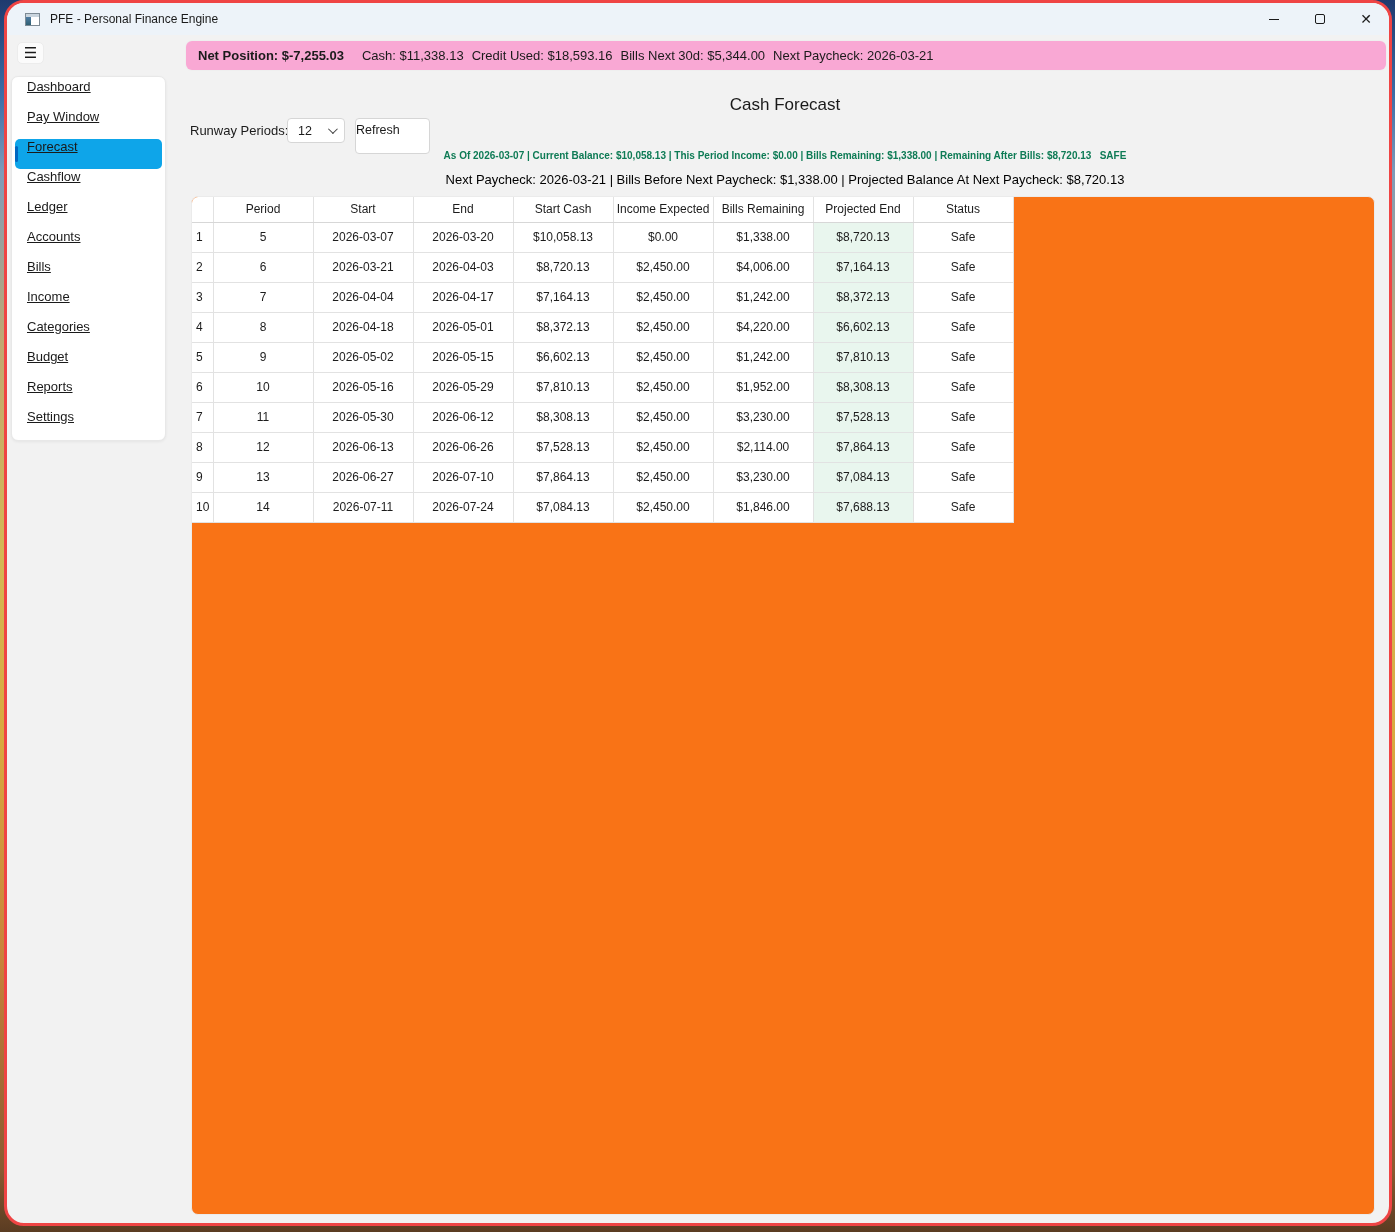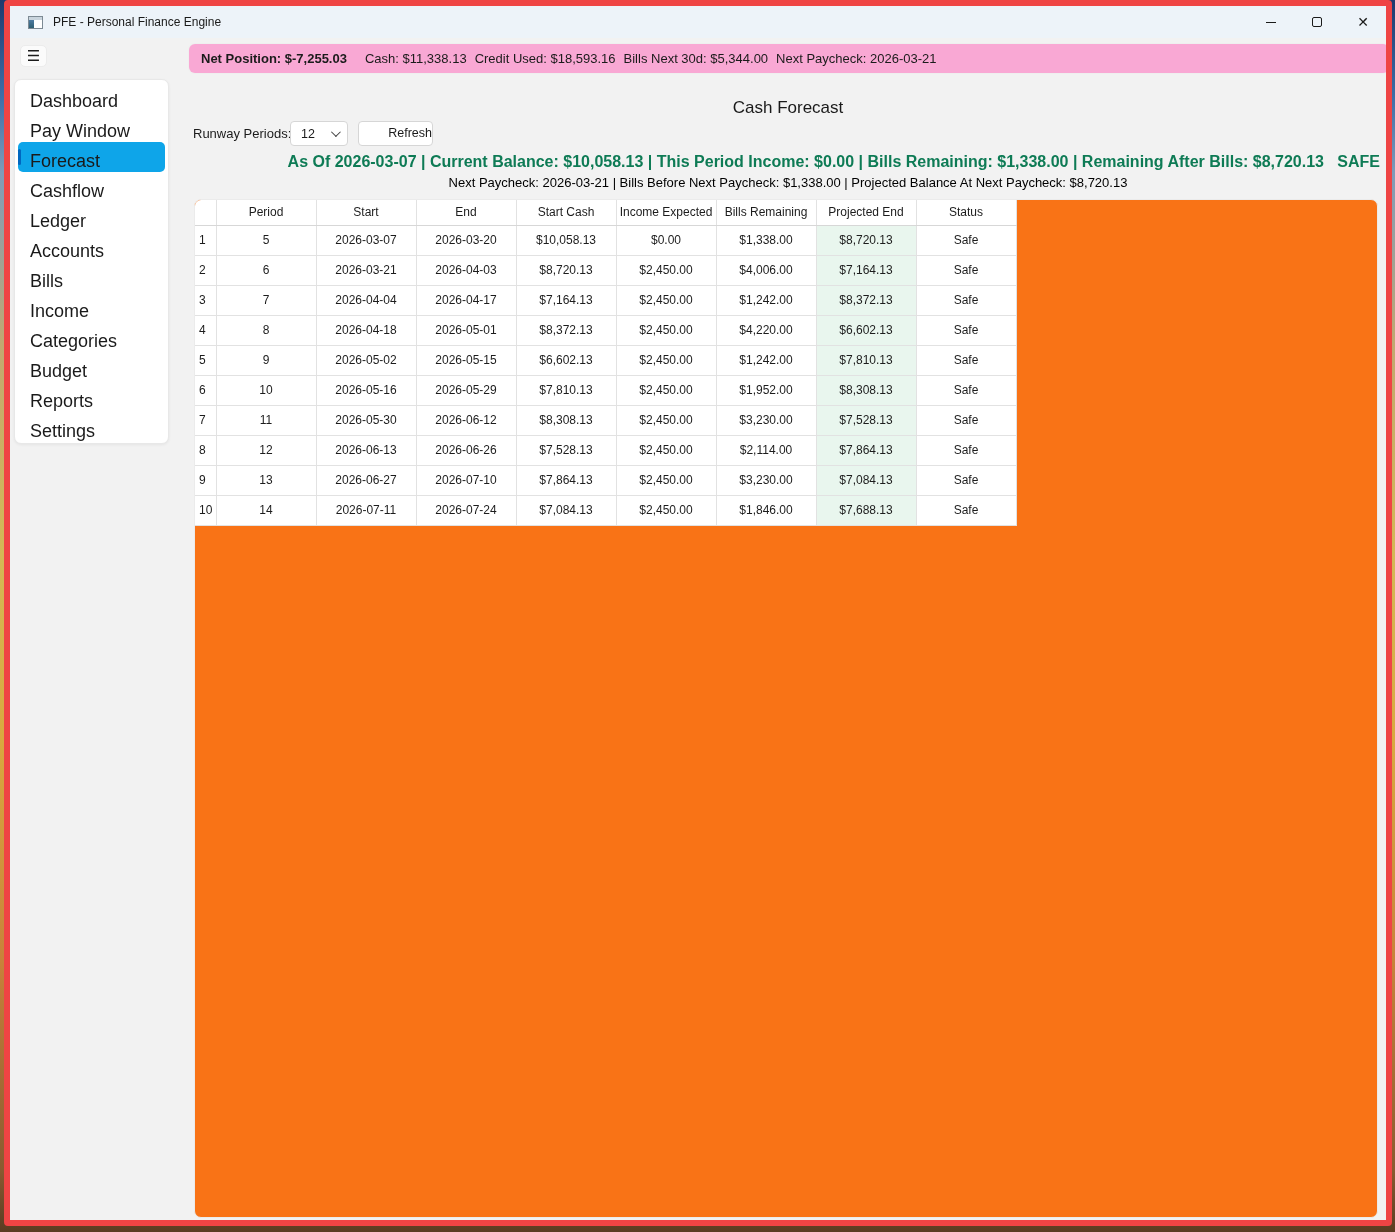--- a/index.html
+++ b/index.html
@@ -6,22 +6,22 @@
   html,body { width:1395px; height:1232px; }
   body {
     position: relative;
     font-family: "Liberation Sans", sans-serif;
     background: linear-gradient(180deg,#1e3a6e 0%, #3f6fa8 8%, #7f9bb9 14%, #c2a870 28%, #d4b855 45%, #d9a93f 60%, #c8823a 78%, #8a5a30 95%, #5a3c22 100%);
     overflow: hidden;
   }
   .window {
     position: absolute; left: 4px; top: 0; width: 1388px; height: 1226px;
     background: #f2f2f2;
-    border: 6px solid #ef4444;
-    border-radius: 4px;
+    border: 3px solid #ef4444;
+    border-radius: 20px;
     overflow: hidden;
     padding-left: 40px;
   }
   
   .titlebar {
     position: absolute; left:0; top:0; right:0; height: 32px;
     background: #edf3f9;
     display: flex; align-items: center;
   }
   .app-icon {
@@ -61,23 +61,24 @@
   }
   .net-pos { font-weight:bold; }
   
   .sidebar {
     position:absolute; left:4px; top:73px; width:155px; height:365px;
     background:#ffffff; border:1px solid #e8e8e8; border-radius:7px;
     box-shadow: 0 1px 3px rgba(0,0,0,.06);
     padding:2px 3px; overflow:hidden;
   }
   .side-item {
-    position:relative; height:30px; display:flex; align-items:flex-end;
-    padding-left:12px; font-size:18px; color:#1a1a1a; border-radius:5px;
+    position:relative; height:30px; display:flex; align-items:flex-start;
+    padding-left:12px; font-size:13px; color:#1a1a1a; border-radius:5px;
     cursor: default;
+    text-decoration: underline;
   }
   .side-item.selected { background:#0ea5e9; }
   .side-item .accent {
     position:absolute; left:0px; top:7px; width:3px; height:16px;
     border-radius:2px; background:#0067c0;
   }
   
   .main-title {
     position:absolute; left:186px; top:92px; width:1184px;
     text-align:center; font-size:17px; color:#1a1a1a;
@@ -91,27 +92,27 @@
     background:#fff; border:1px solid #d6d6d6; border-radius:4px;
     display:flex; align-items:center; font-size:12.5px; color:#1b1b1b;
     padding-left:10px;
   }
   .combo .chev {
     margin-left:auto; margin-right:9px;
     width:7px; height:7px; border-right:1.4px solid #444; border-bottom:1.4px solid #444;
     transform: rotate(45deg) translateY(-2px);
   }
   .btn-refresh {
-    position:absolute; left:348px; top:115px; width:75px; height:25px;
+    position:absolute; left:348px; top:115px; width:75px; height:36px;
     background:#fff; border:1px solid #d6d6d6; border-radius:4px;
-    font-size:12.5px; color:#1b1b1b; text-align:right; line-height:23px;
+    font-size:12.5px; color:#1b1b1b; text-align:left; line-height:23px;
   }
   .summary1 {
-    position:absolute; left:186px; top:147px; width:1184px; text-align:right;
-    font-size:16px; font-weight:bold; color:#0e7b55; white-space:pre;
+    position:absolute; left:186px; top:147px; width:1184px; text-align:center;
+    font-size:10px; font-weight:bold; color:#0e7b55; white-space:pre;
   }
   .summary2 {
     position:absolute; left:186px; top:169px; width:1184px; text-align:center;
     font-size:13px; color:#000000;
   }
   
   .grid-panel {
     position:absolute; left:184px; top:193px; width:1184px; height:1019px;
     background:#f97316; border:1px solid #ebebeb; border-radius:7px;
     overflow:hidden;

